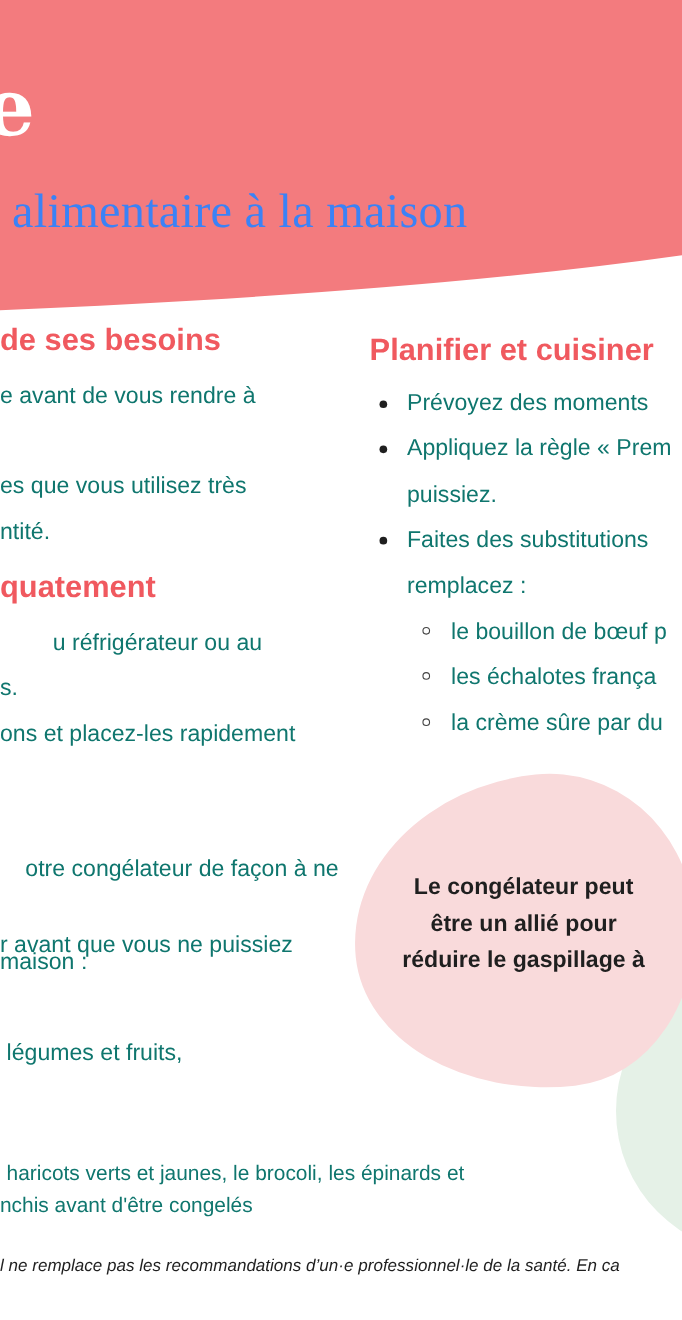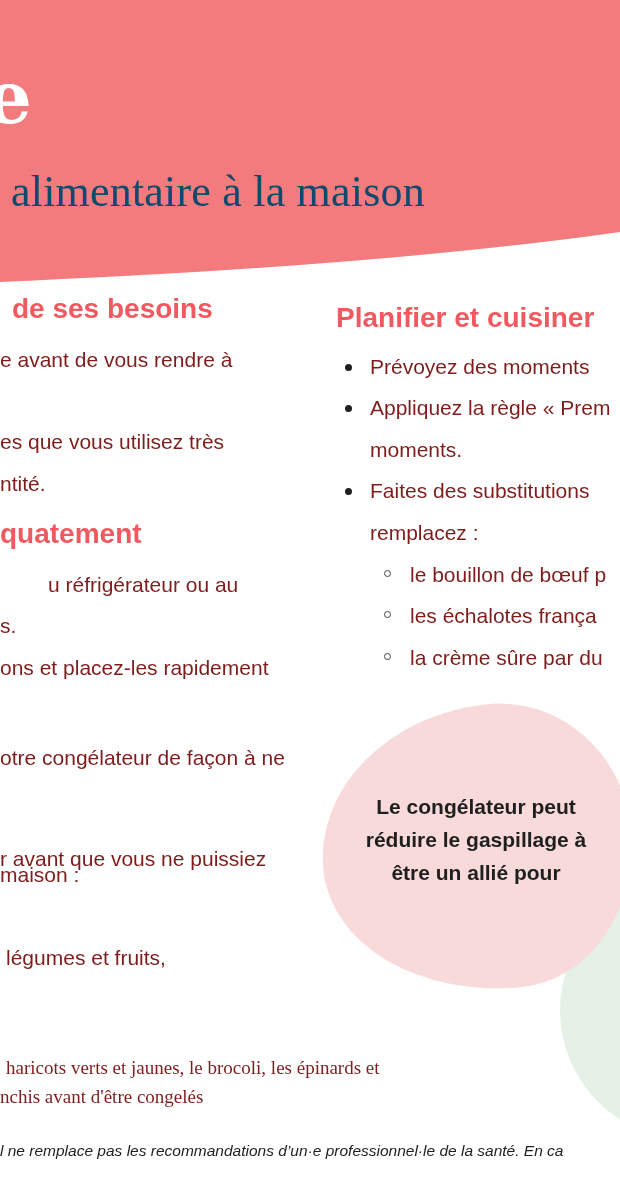--- a/index.html
+++ b/index.html
@@ -26,45 +26,44 @@
       font-size: 72px;
       line-height: 72px;
       color: #ffffff;
     }
     .subtitle {
       position: absolute;
       left: 11px; top: 166px;
       font-family: "Liberation Serif", "DejaVu Serif", serif;
       font-size: 44px;
       line-height: 52px;
-      color: #0c4a6e;
+      color: #3b82f6;
       letter-spacing: 0.2px;
       white-space: nowrap;
     }
     .h2 {
       position: absolute;
       font-family: "Liberation Sans", sans-serif;
       font-weight: bold;
       font-size: 28px;
       line-height: 34px;
       color: #f0595f;
       white-space: nowrap;
     }
     .line {
       position: absolute;
       font-size: 21px;
       line-height: 26px;
-      color: #7f1d1d;
+      color: #0f766e;
       white-space: nowrap;
       text-align: center;
     }
     .line.small {
       font-size: 19px;
       line-height: 24px;
-      font-family: Liberation Serif, serif;
     }
     .bullet-dot {
       position: absolute;
       width: 7px; height: 7px;
       border-radius: 50%;
       background: #1f1f1f;
     }
     .bullet-ring {
       position: absolute;
       width: 5px; height: 5px;
@@ -113,55 +112,55 @@
 <svg class="header-bg" viewBox="0 0 620 300" xmlns="http://www.w3.org/2000/svg">
   <path d="M0,0 L620,0 L620,232 Q380,266 0,282 Z" fill="#f37b7e"></path>
 </svg>
 
 <div class="title-glyph">e</div>
 <div class="subtitle">alimentaire à la maison</div>
 
 <div class="blob-green"></div>
 <div class="blob-pink"></div>
 
-<div class="h2" style="left:0; top:292px;padding-left:12px;">de ses besoins</div>
+<div class="h2" style="left:0; top:292px;">de ses besoins</div>
 <div class="line" style="left:0; top:347px;">e avant de vous rendre à</div>
 <div class="line" style="left:0; top:429px;">es que vous utilisez très</div>
 <div class="line" style="left:0; top:471px;">ntité.</div>
 
 <div class="h2" style="left:0; top:517px;">quatement</div>
 <div class="line" style="left:0; top:572px;padding-left:48px;">u réfrigérateur ou au</div>
 <div class="line" style="left:0; top:613px;">s.</div>
 <div class="line" style="left:0; top:655px;">ons et placez-les rapidement</div>
-<div class="line" style="left:0; top:745px;">otre congélateur de façon à ne</div>
+<div class="line" style="left:0; top:777px;padding-left:23px;">otre congélateur de façon à ne</div>
 <div class="line" style="left:0; top:821px;margin-top:25px;">r avant que vous ne puissiez</div>
 <div class="line" style="left:0; top:862px;">maison :</div>
 <div class="line" style="left:6px; top:945px;">légumes et fruits,</div>
 <div class="line small" style="left:6px; top:1056px;">haricots verts et jaunes, le brocoli, les épinards et</div>
 <div class="line small" style="left:0; top:1085px;">nchis avant d'être congelés</div>
 
 <div class="h2" style="left:336px; top:301px;">Planifier et cuisiner</div>
 
 <span class="bullet-dot" style="left:345px; top:364px;"></span>
 <div class="line" style="left:370px; top:354px;">Prévoyez des moments</div>
 
 <span class="bullet-dot" style="left:345px; top:405px;"></span>
 <div class="line" style="left:370px; top:395px;">Appliquez la règle « Prem</div>
-<div class="line" style="left:370px; top:437px;">moments.</div>
+<div class="line" style="left:370px; top:437px;">puissiez.</div>
 
 <span class="bullet-dot" style="left:345px; top:488px;"></span>
 <div class="line" style="left:370px; top:478px;">Faites des substitutions</div>
 <div class="line" style="left:370px; top:520px;">remplacez :</div>
 
 <span class="bullet-ring" style="left:384px; top:570px;"></span>
 <div class="line" style="left:410px; top:562px;">le bouillon de bœuf p</div>
 <span class="bullet-ring" style="left:384px; top:611px;"></span>
 <div class="line" style="left:410px; top:603px;">les échalotes frança</div>
 <span class="bullet-ring" style="left:384px; top:653px;"></span>
 <div class="line" style="left:410px; top:645px;">la crème sûre par du</div>
 
 <div class="callout">
   <div>Le congélateur peut</div>
+  <div>être un allié pour</div>
   <div>réduire le gaspillage à</div>
-  <div>être un allié pour</div>
 </div>
 
 <div class="disclaimer">l ne remplace pas les recommandations d’un·e professionnel·le de la santé. En ca</div>
 
 </body></html>

